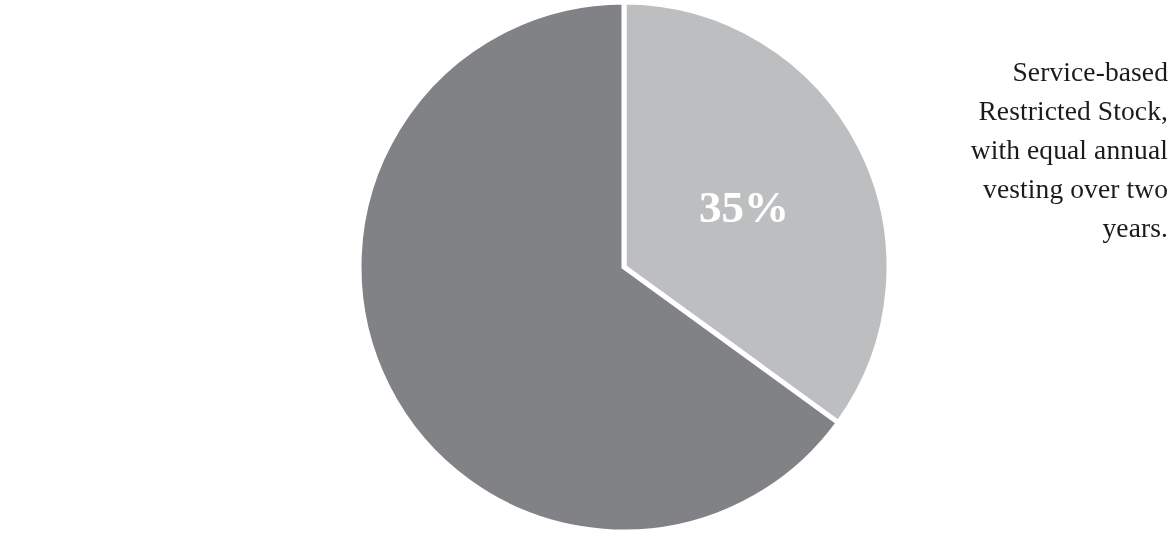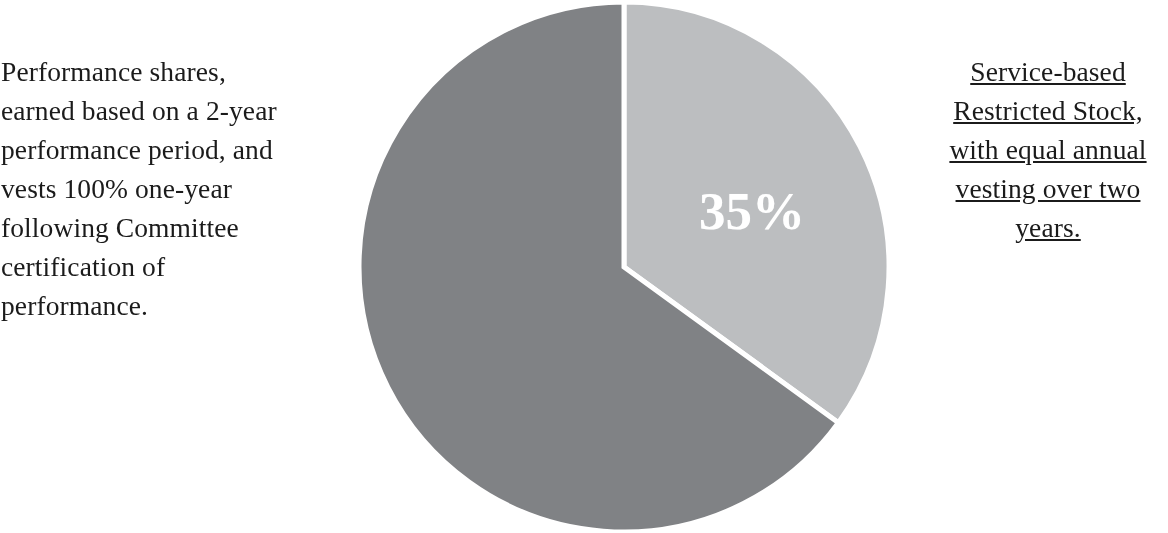--- a/index.html
+++ b/index.html
@@ -38,22 +38,21 @@
     left: 1px;
     top: 52px;
     width: 345px;
     text-align: left;
   }
 
   #annotation-right {
     left: 928px;
     top: 52px;
     width: 240px;
-    text-align: center;
-    text-decoration: underline;
+    text-align: right;
   }
 
   
   #pie-wrap {
     position: absolute;
     left: 0;
     top: 0;
     width: 1168px;
     height: 533px;
   }
@@ -61,21 +60,21 @@
   #pie-svg {
     display: block;
     width: 1168px;
     height: 533px;
   }
 
   .slice-label {
     position: absolute;
     font-family: "Liberation Serif", "DejaVu Serif", serif;
     font-weight: bold;
-    font-size: 53px;
+    font-size: 45px;
     color: #ffffff;
     line-height: 1;
     white-space: nowrap;
     text-shadow: 0 0 1px rgba(255,255,255,0.35);
   }
 
   #slice-label-0 {
     
     left: 699px;
     top: 185px;
@@ -99,27 +98,20 @@
         <path id="slice-path-0" d="M 624.00 267.00 L 624.00 2.00 A 265 265 0 0 1 838.39 422.76 Z" fill="#BCBEC0" stroke="#FFFFFF" stroke-width="5" stroke-linejoin="miter"></path>
 
         <path id="slice-path-1" d="M 624.00 267.00 L 838.39 422.76 A 265 265 0 1 1 624.00 2.00 Z" fill="#808285" stroke="#FFFFFF" stroke-width="5" stroke-linejoin="miter"></path>
       </g>
     </svg>
   </div>
 
   <div class="slice-label" id="slice-label-0">35%</div>
 
 
-  <div class="annotation" id="annotation-left">Performance shares,
-earned based on a 2-year
-performance period, and
-vests 100% one-year
-following Committee
-certification of
-performance.</div>
 
   <div class="annotation" id="annotation-right">Service-based
 Restricted Stock,
 with equal annual
 vesting over two
 years.</div>
 
 </div>
 
 </body></html>

